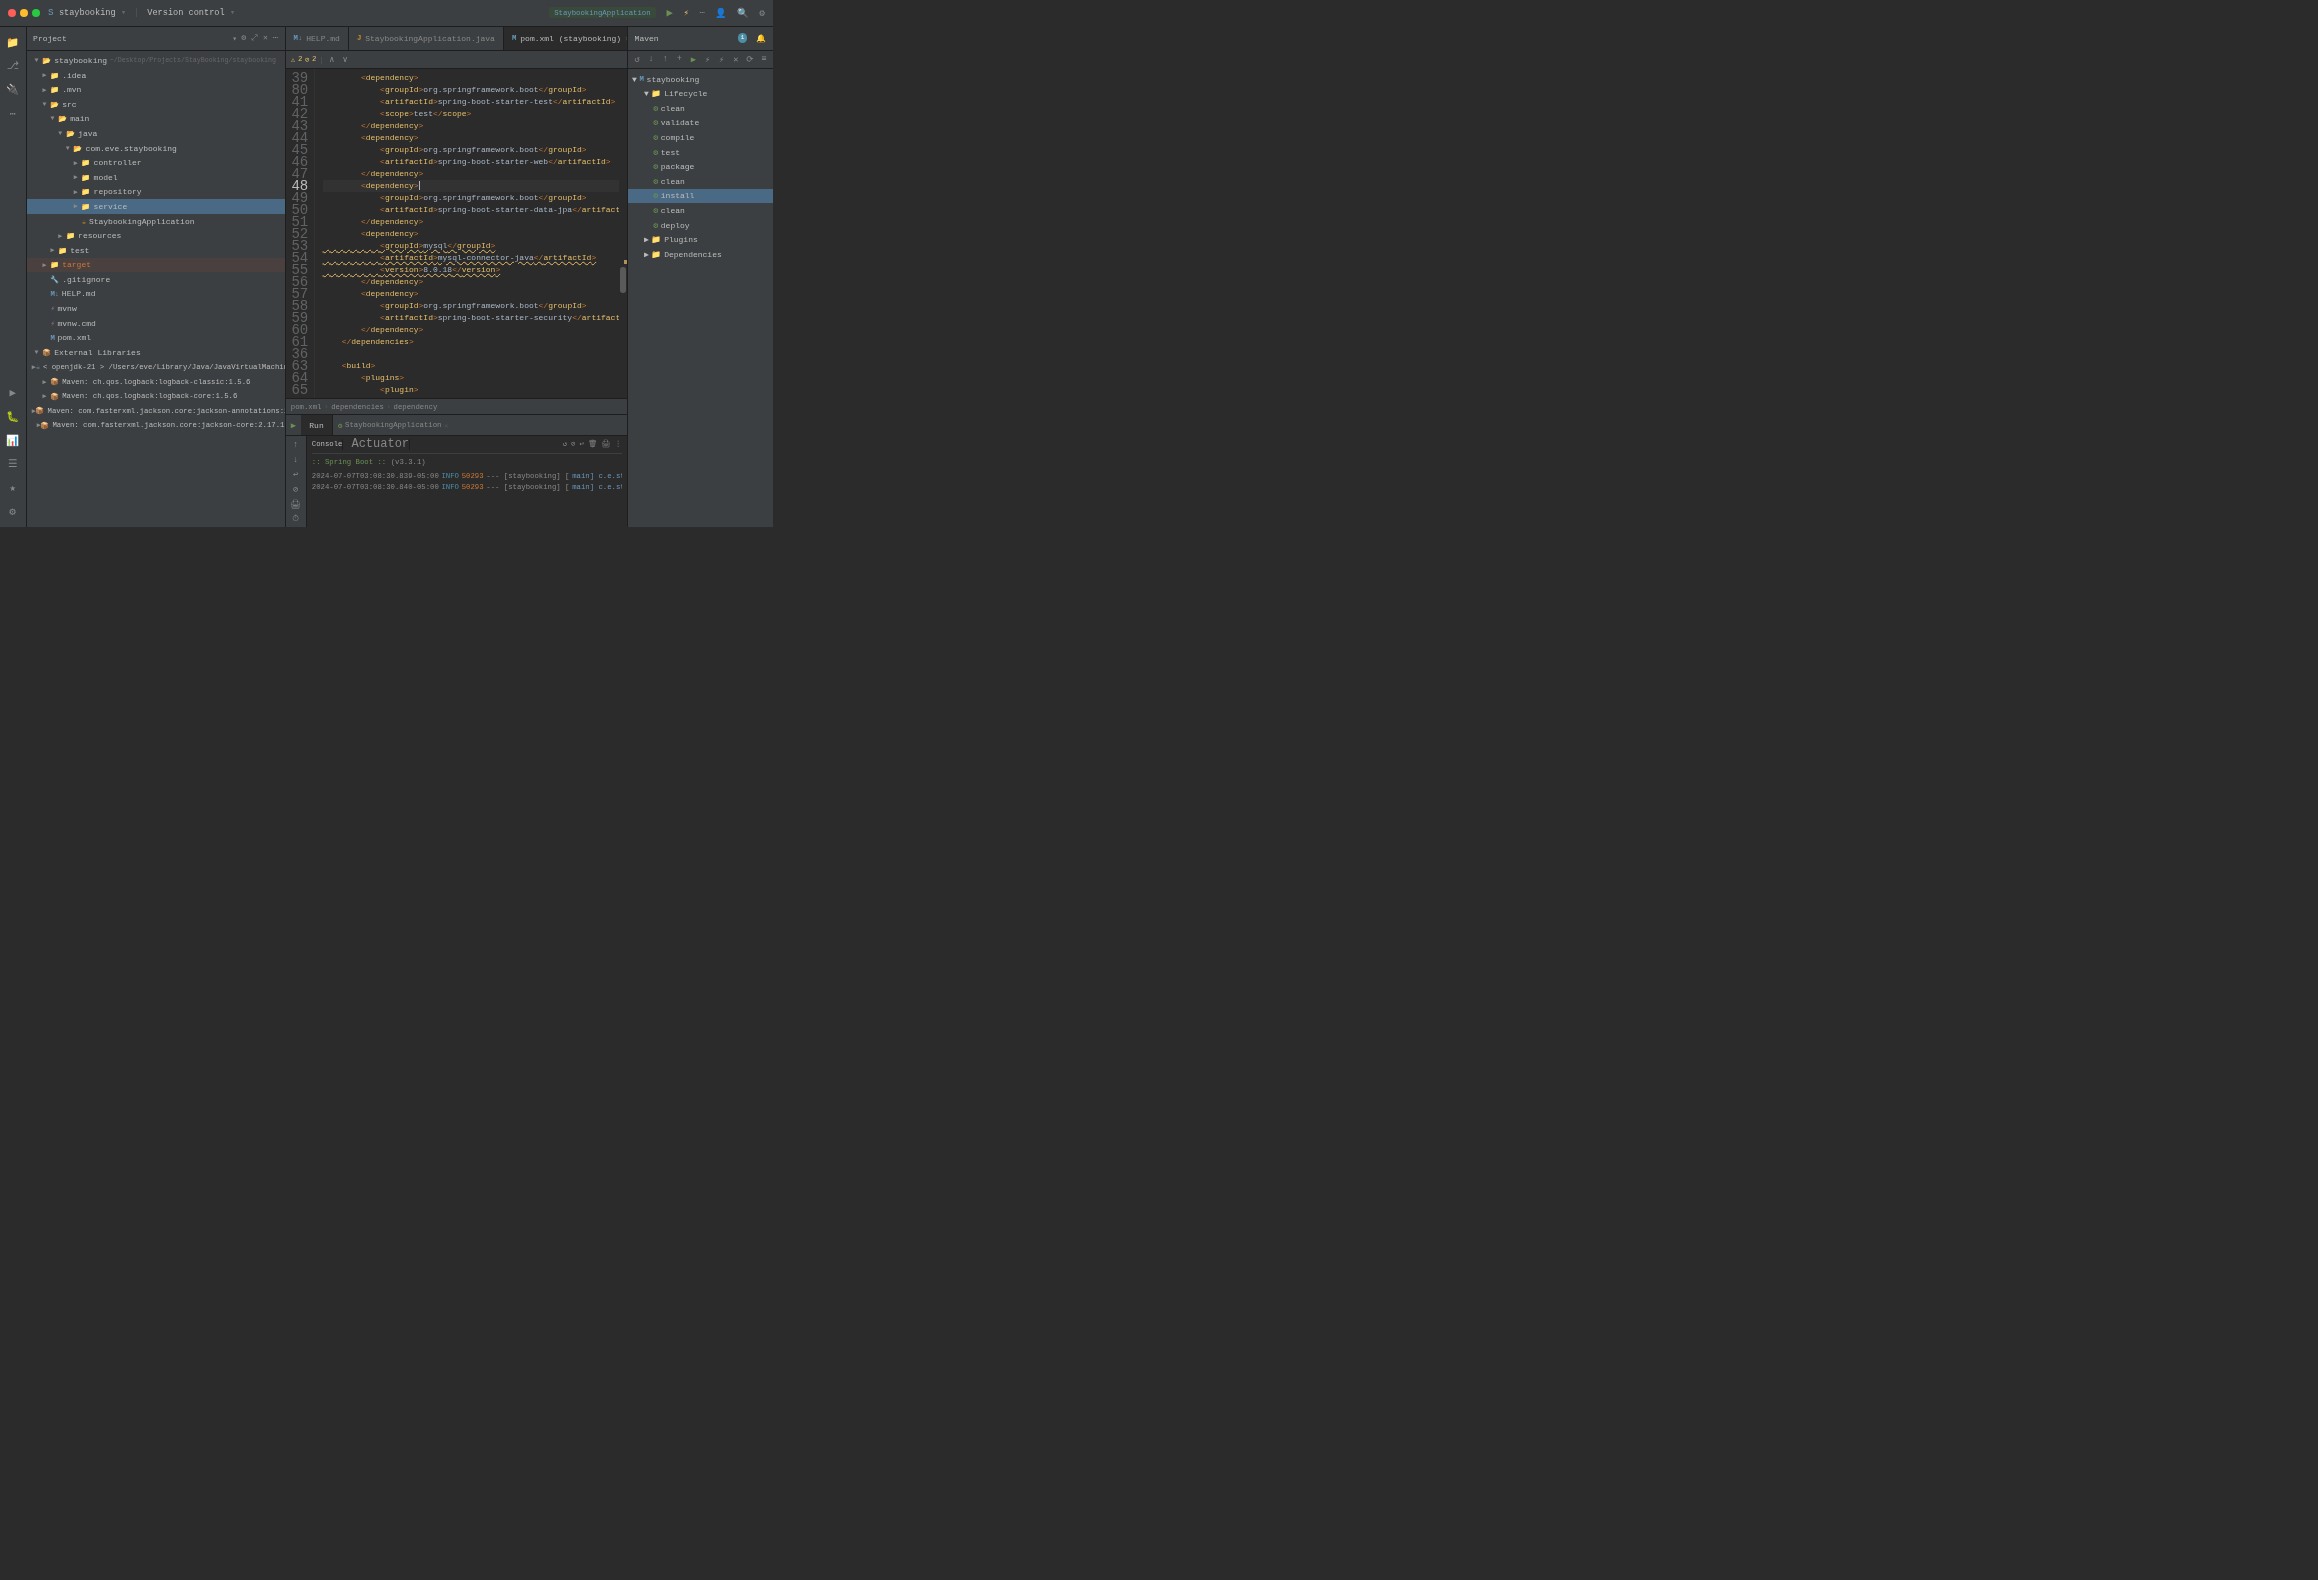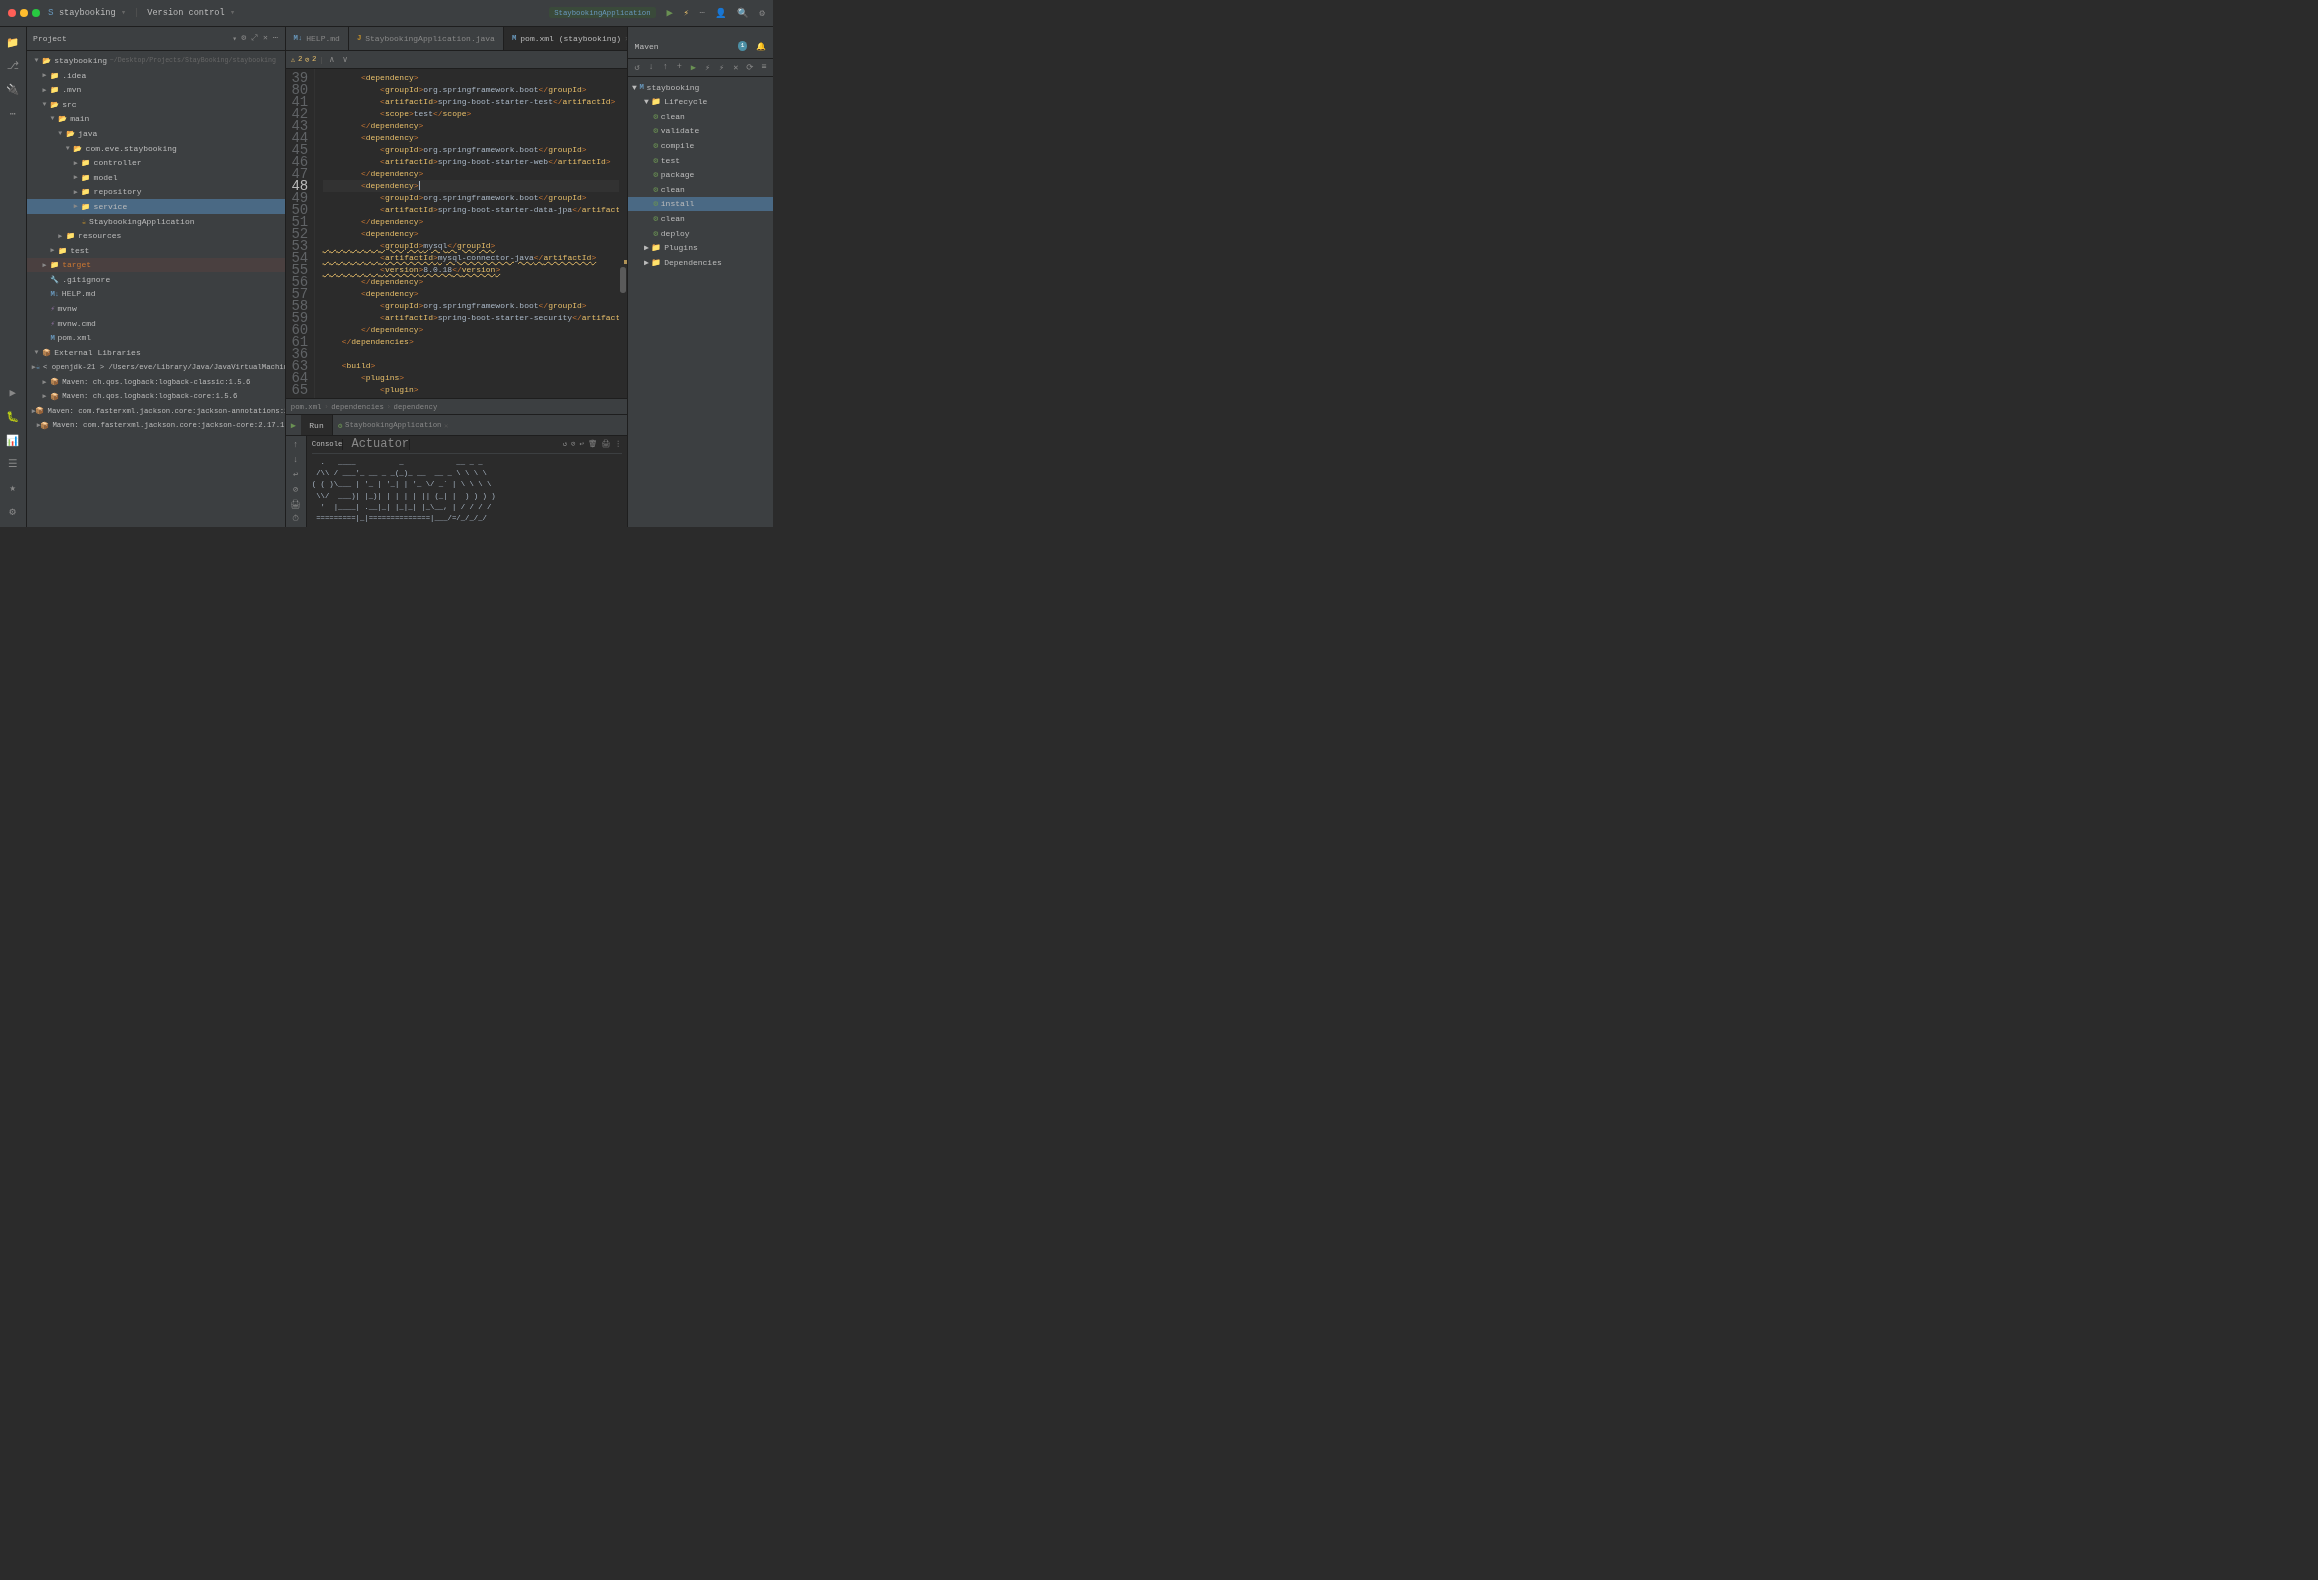--- a/index.html
+++ b/index.html
@@ -262,21 +262,20 @@
     }
     .maven-header {
       height: 24px;
       display: flex;
       align-items: center;
       padding: 0 6.6px;
       font-size: 8px;
       color: #bbb;
       border-bottom: 0.7px solid #1e1e1e;
       gap: 4px;
-      margin-top: 8px;
     }
     .maven-toolbar {
       height: 18.6px;
       background: #3c3f41;
       display: flex;
       align-items: center;
       padding: 0 2.7px;
       gap: 1.3px;
       border-bottom: 0.7px solid #1e1e1e;
     }
@@ -786,26 +785,20 @@
             <span class="bottom-tab" style="padding:0;font-size:12px;">Actuator</span>
             <div style="margin-left:auto;display:flex;gap:4px;">
               <span style="color:#888;cursor:pointer;">↺</span>
               <span style="color:#888;cursor:pointer;">⊘</span>
               <span style="color:#888;cursor:pointer;">↩</span>
               <span style="color:#888;cursor:pointer;">🗑</span>
               <span style="color:#888;cursor:pointer;">🖨</span>
               <span style="color:#888;cursor:pointer;">⋮</span>
             </div>
           </div>
-          <div class="console-ascii">  .   ____          _            __ _ _
- /\\ / ___'_ __ _ _(_)_ __  __ _ \ \ \ \
-( ( )\___ | '_ | '_| | '_ \/ _` | \ \ \ \
- \\/  ___)| |_)| | | | | || (_| |  ) ) ) )
-  '  |____| .__|_| |_|_| |_\__, | / / / /
- =========|_|==============|___/=/_/_/_/</div>
           <div style="margin-top:1.3px;">
             <span class="console-spring"> :: Spring Boot :: </span>
             <span style="color:#888;">(v3.3.1)</span>
           </div>
           <div style="height:2.7px;"></div>
 
           <div style="display:flex;gap:2.7px;white-space:nowrap;overflow:hidden;">
             <span class="console-time">2024-07-07T03:08:30.839-05:00</span>
             <span class="console-info">INFO</span>
             <span class="console-pid">50293</span>

